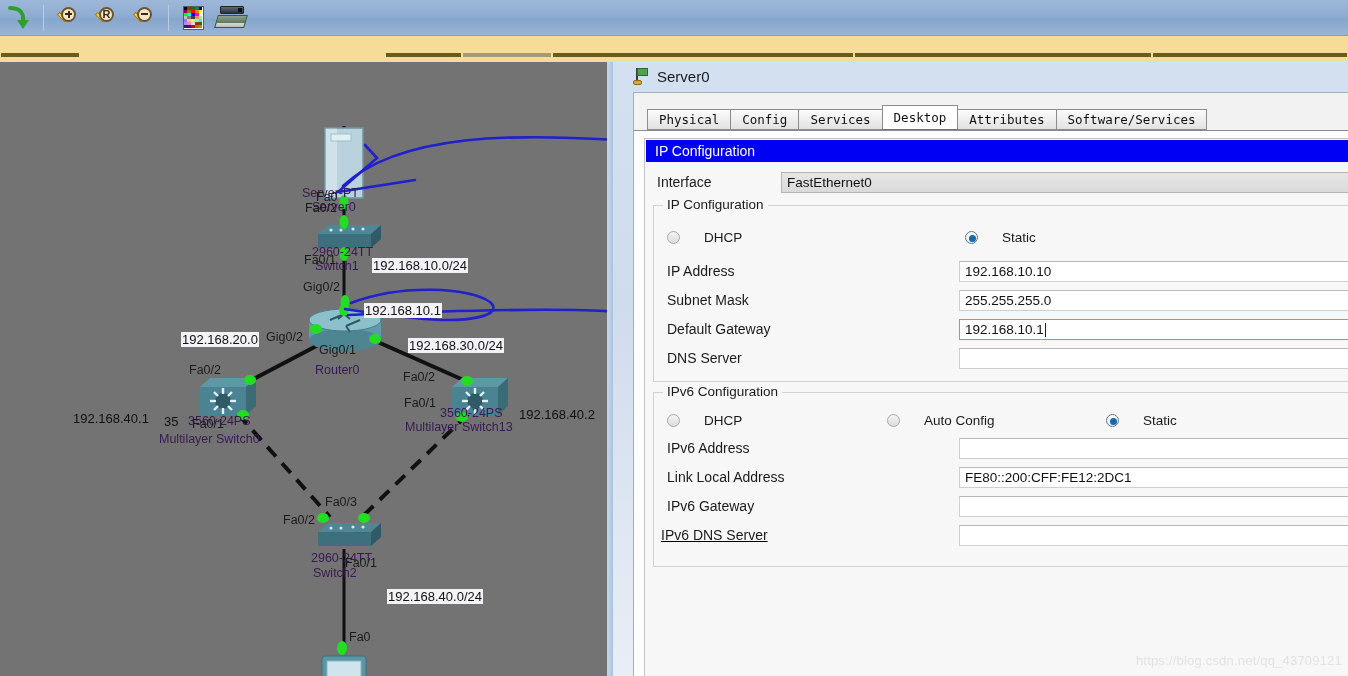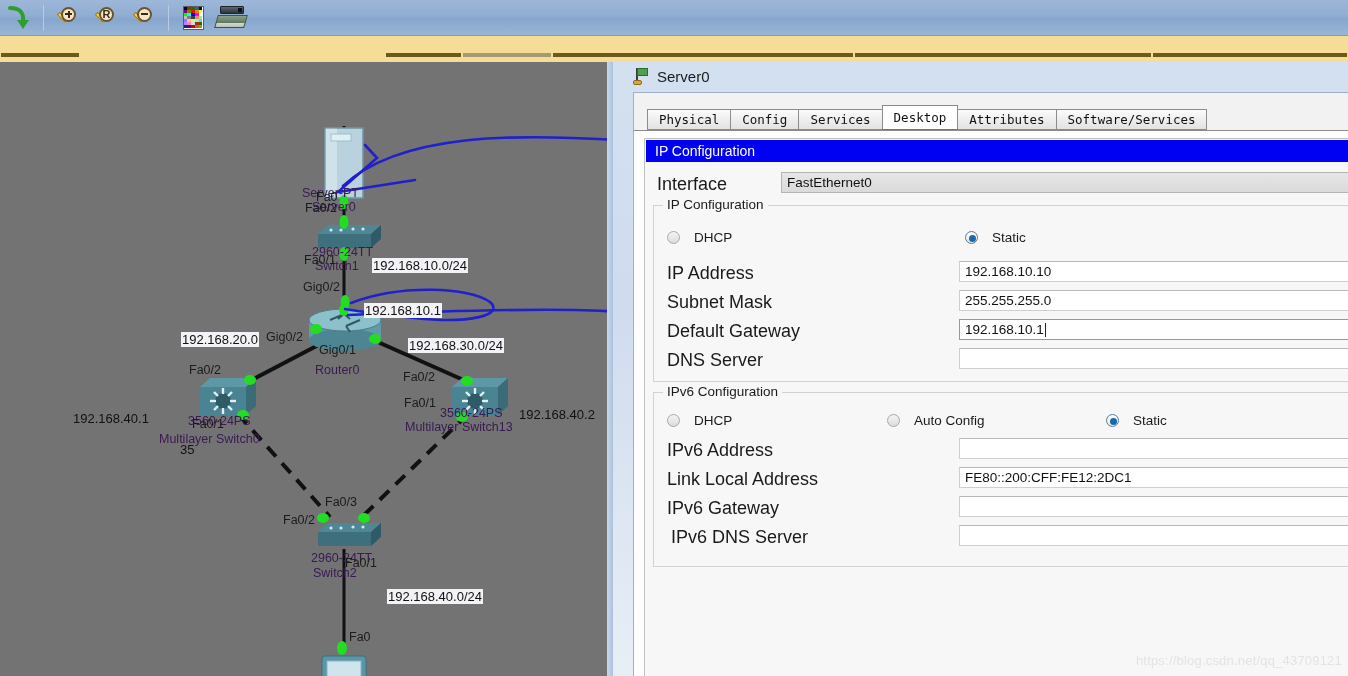--- a/index.html
+++ b/index.html
@@ -243,21 +243,21 @@
     width: 705px; height: 22px;
     background: #0000f2;
     color: #ffffff;
     font-size: 14px;
     display: flex; align-items: center;
     padding-left: 9px;
   }
 
   .row { position: absolute; display: flex; align-items: center; }
   .fld-label {
-    font-size: 18px;
+    font-size: 14px;
     color: #1a1a1a;
     white-space: nowrap;
   }
   .txtbox {
     position: absolute;
     height: 20px;
     background: #ffffff;
     border: 1px solid #cfcfcf;
     border-top-color: #b9b9b9;
     font-size: 13.5px;
@@ -291,21 +291,21 @@
   .groupbox > .gb-title {
     position: absolute; left: 9px; top: -9px;
     background: #f7f7f7;
     padding: 0 4px;
     font-size: 13.5px;
     color: #1a1a1a;
   }
 
   .radio {
     position: absolute;
-    display: flex; align-items: center; gap: 14px;
+    display: flex; align-items: center; gap: 24px;
     font-size: 13.5px; color: #1a1a1a;
     cursor: pointer;
     white-space: nowrap;
   }
   .radio .dot {
     width: 13px; height: 13px; border-radius: 50%;
     background: linear-gradient(to bottom,#f4f4f4,#dcdcdc);
     border: 1px solid #a9a9a9;
     position: relative; flex: 0 0 auto;
   }
@@ -556,21 +556,21 @@
     <div class="port-label" style="left:303px; top:218px;">Gig0/2</div>
     <div class="net-label" style="left:364px; top:241px;">192.168.10.1</div>
     <div class="net-label" style="left:181px; top:270px;">192.168.20.0</div>
     <div class="port-label" style="left:266px; top:268px;">Gig0/2</div>
     <div class="port-label" style="left:319px; top:281px;">Gig0/1</div>
     <div class="node-label" style="left:315px; top:301px;">Router0</div>
     <div class="net-label" style="left:408px; top:276px;">192.168.30.0/24</div>
 
     <div class="port-label" style="left:189px; top:301px;">Fa0/2</div>
     <div class="plain-label" style="left:73px; top:349px;">192.168.40.1</div>
-    <div class="plain-label" style="left:180px; top:352px;margin-top:28px;">35</div>
+    <div class="plain-label" style="left:164px; top:352px;">35</div>
     <div class="node-label" style="left:188px; top:352px;">3560-24PS</div>
     <div class="port-label" style="left:192px; top:355px;">Fa0/1</div>
     <div class="node-label" style="left:159px; top:370px;">Multilayer Switch0</div>
 
     <div class="port-label" style="left:403px; top:308px;">Fa0/2</div>
     <div class="port-label" style="left:404px; top:334px;">Fa0/1</div>
     <div class="node-label" style="left:440px; top:344px;">3560-24PS</div>
     <div class="plain-label" style="left:519px; top:345px;">192.168.40.2</div>
     <div class="node-label" style="left:405px; top:358px;">Multilayer Switch13</div>
 
@@ -679,21 +679,21 @@
           <div class="row" style="left:22px; top:330px;">
             <span class="fld-label">Link Local Address</span>
           </div>
           <div class="txtbox" style="left:314px; top:328px; width:392px; height:21px;">FE80::200:CFF:FE12:2DC1</div>
 
           <div class="row" style="left:22px; top:359px;">
             <span class="fld-label">IPv6 Gateway</span>
           </div>
           <div class="txtbox" style="left:314px; top:357px; width:392px; height:21px;"></div>
 
-          <div class="row" style="left:26px; top:388px;">
+          <div class="row" style="left:16px; top:388px;text-decoration:underline;">
             <span class="fld-label">IPv6 DNS Server</span>
           </div>
           <div class="txtbox" style="left:314px; top:386px; width:392px; height:21px;"></div>
 
         </div>
       </div>
     </div>
 
     <div class="watermark">https://blog.csdn.net/qq_43709121</div>
   </div>

